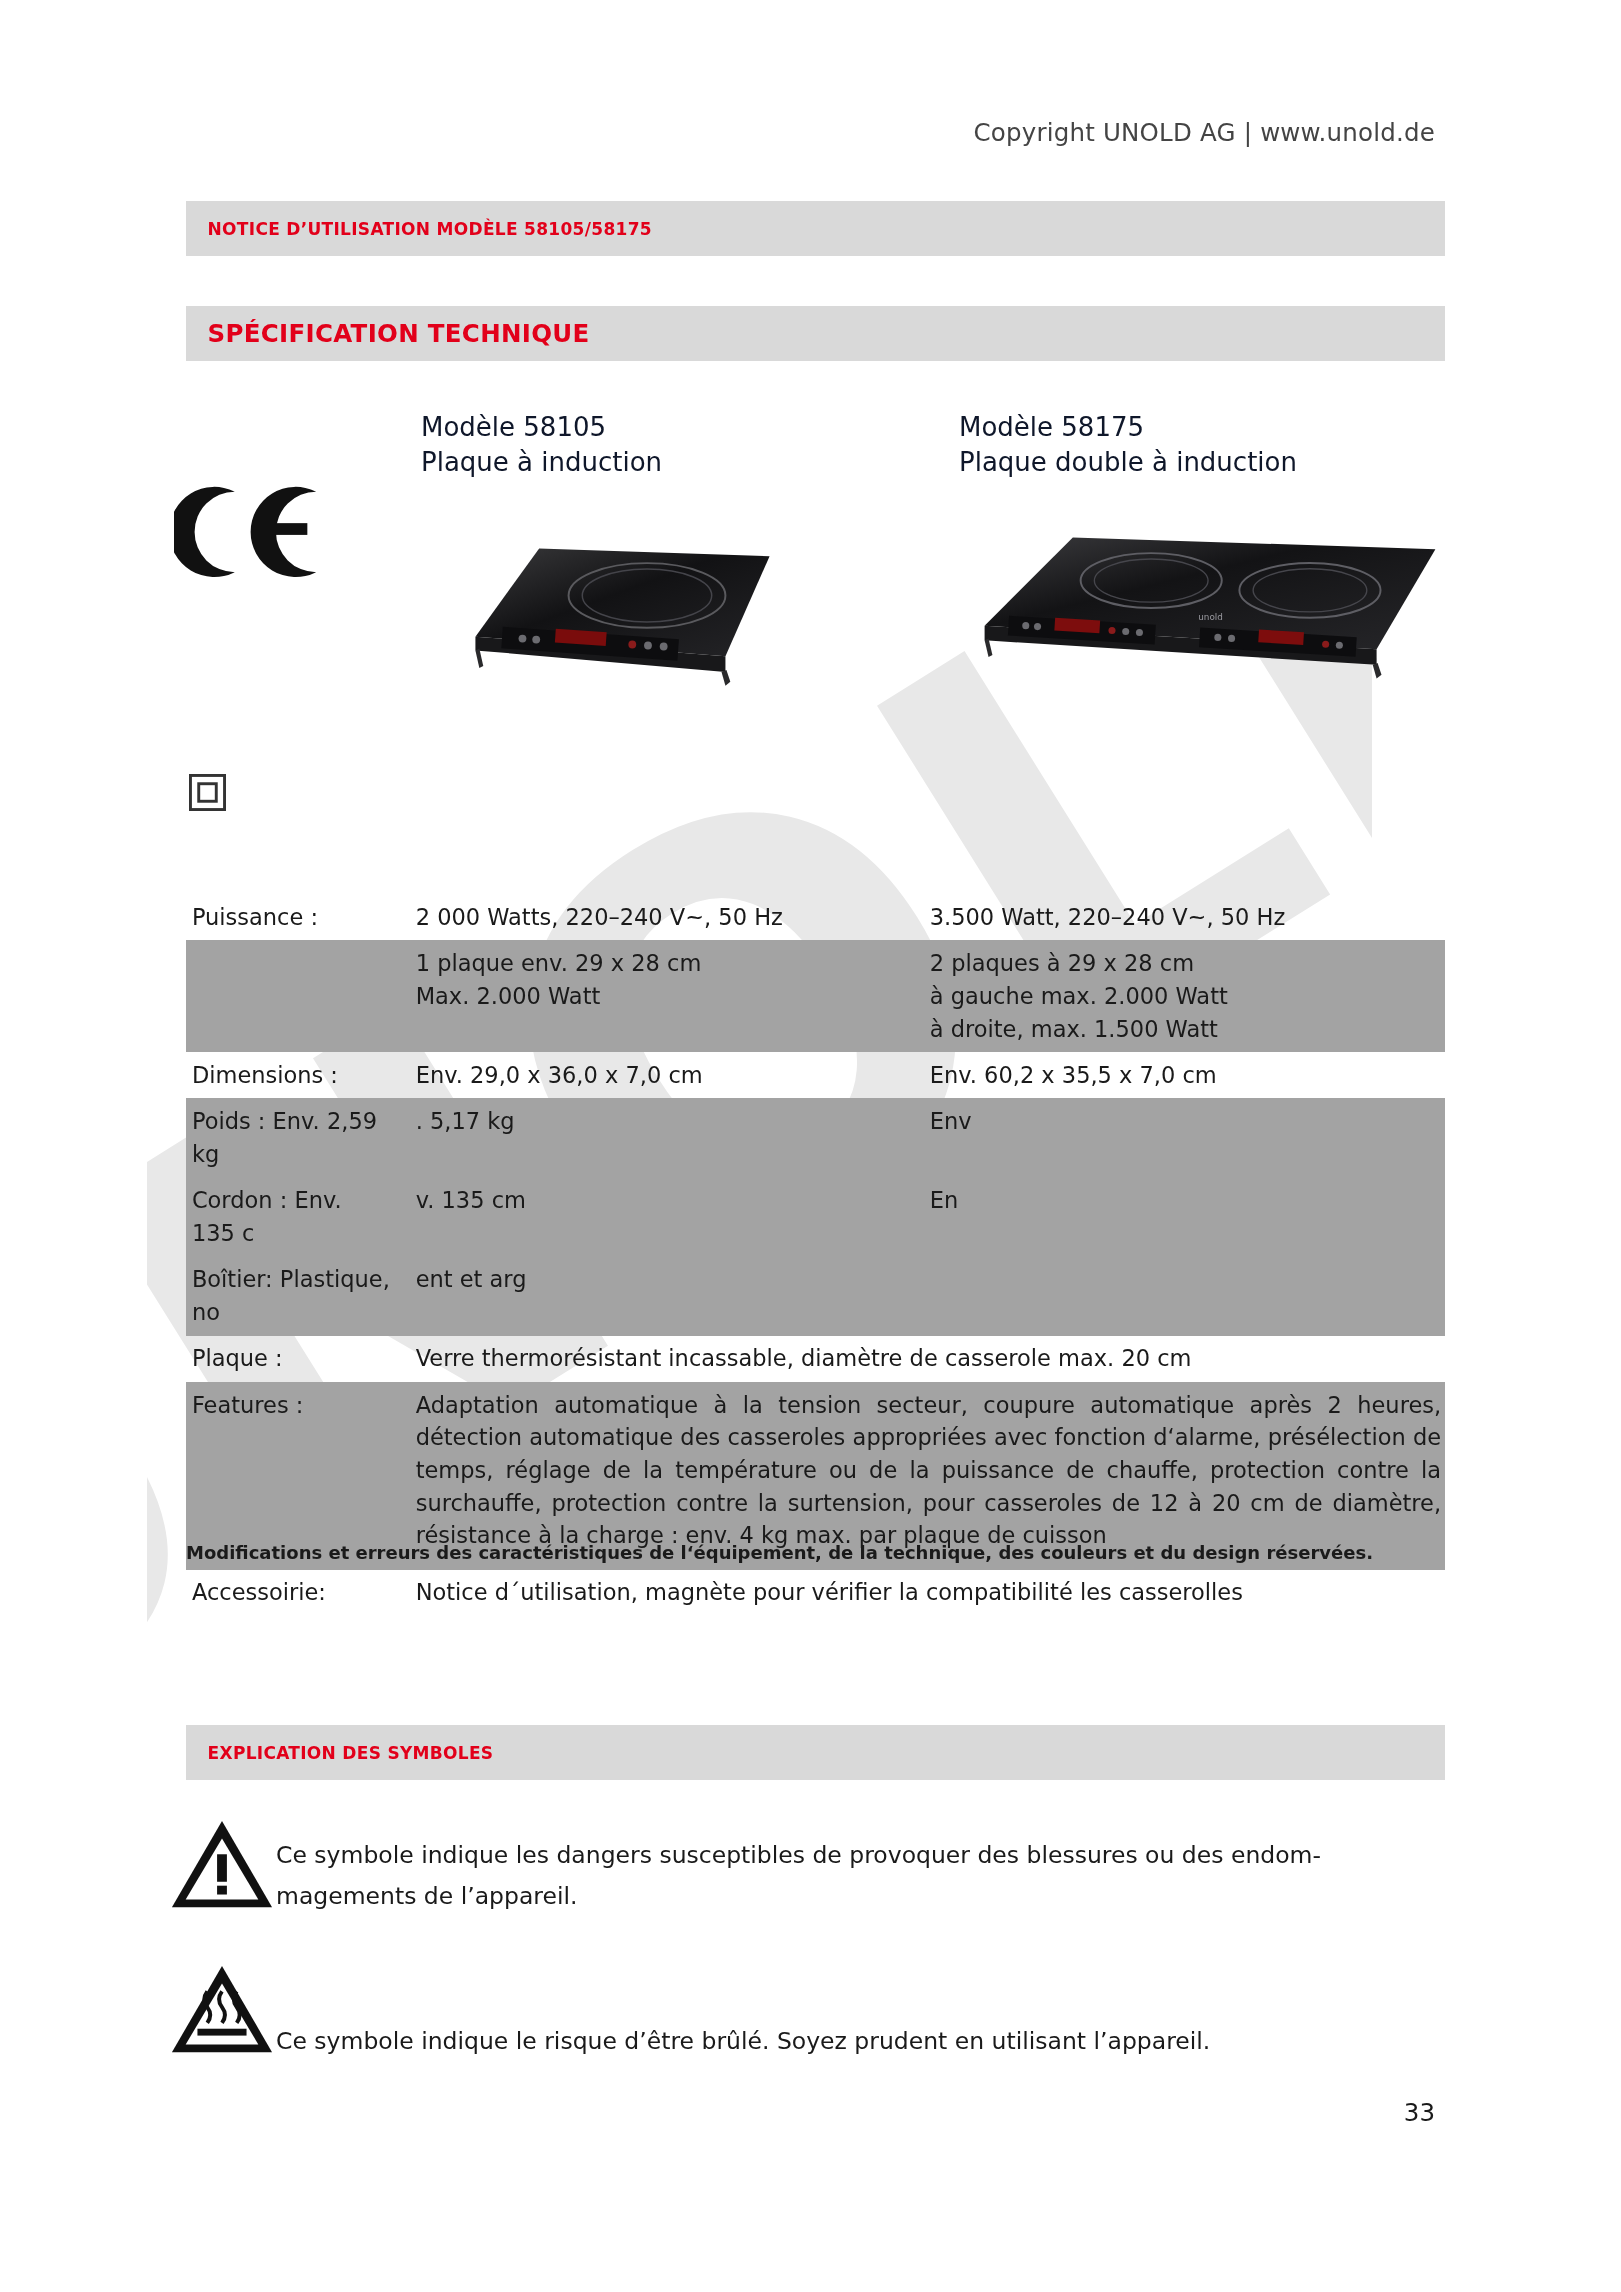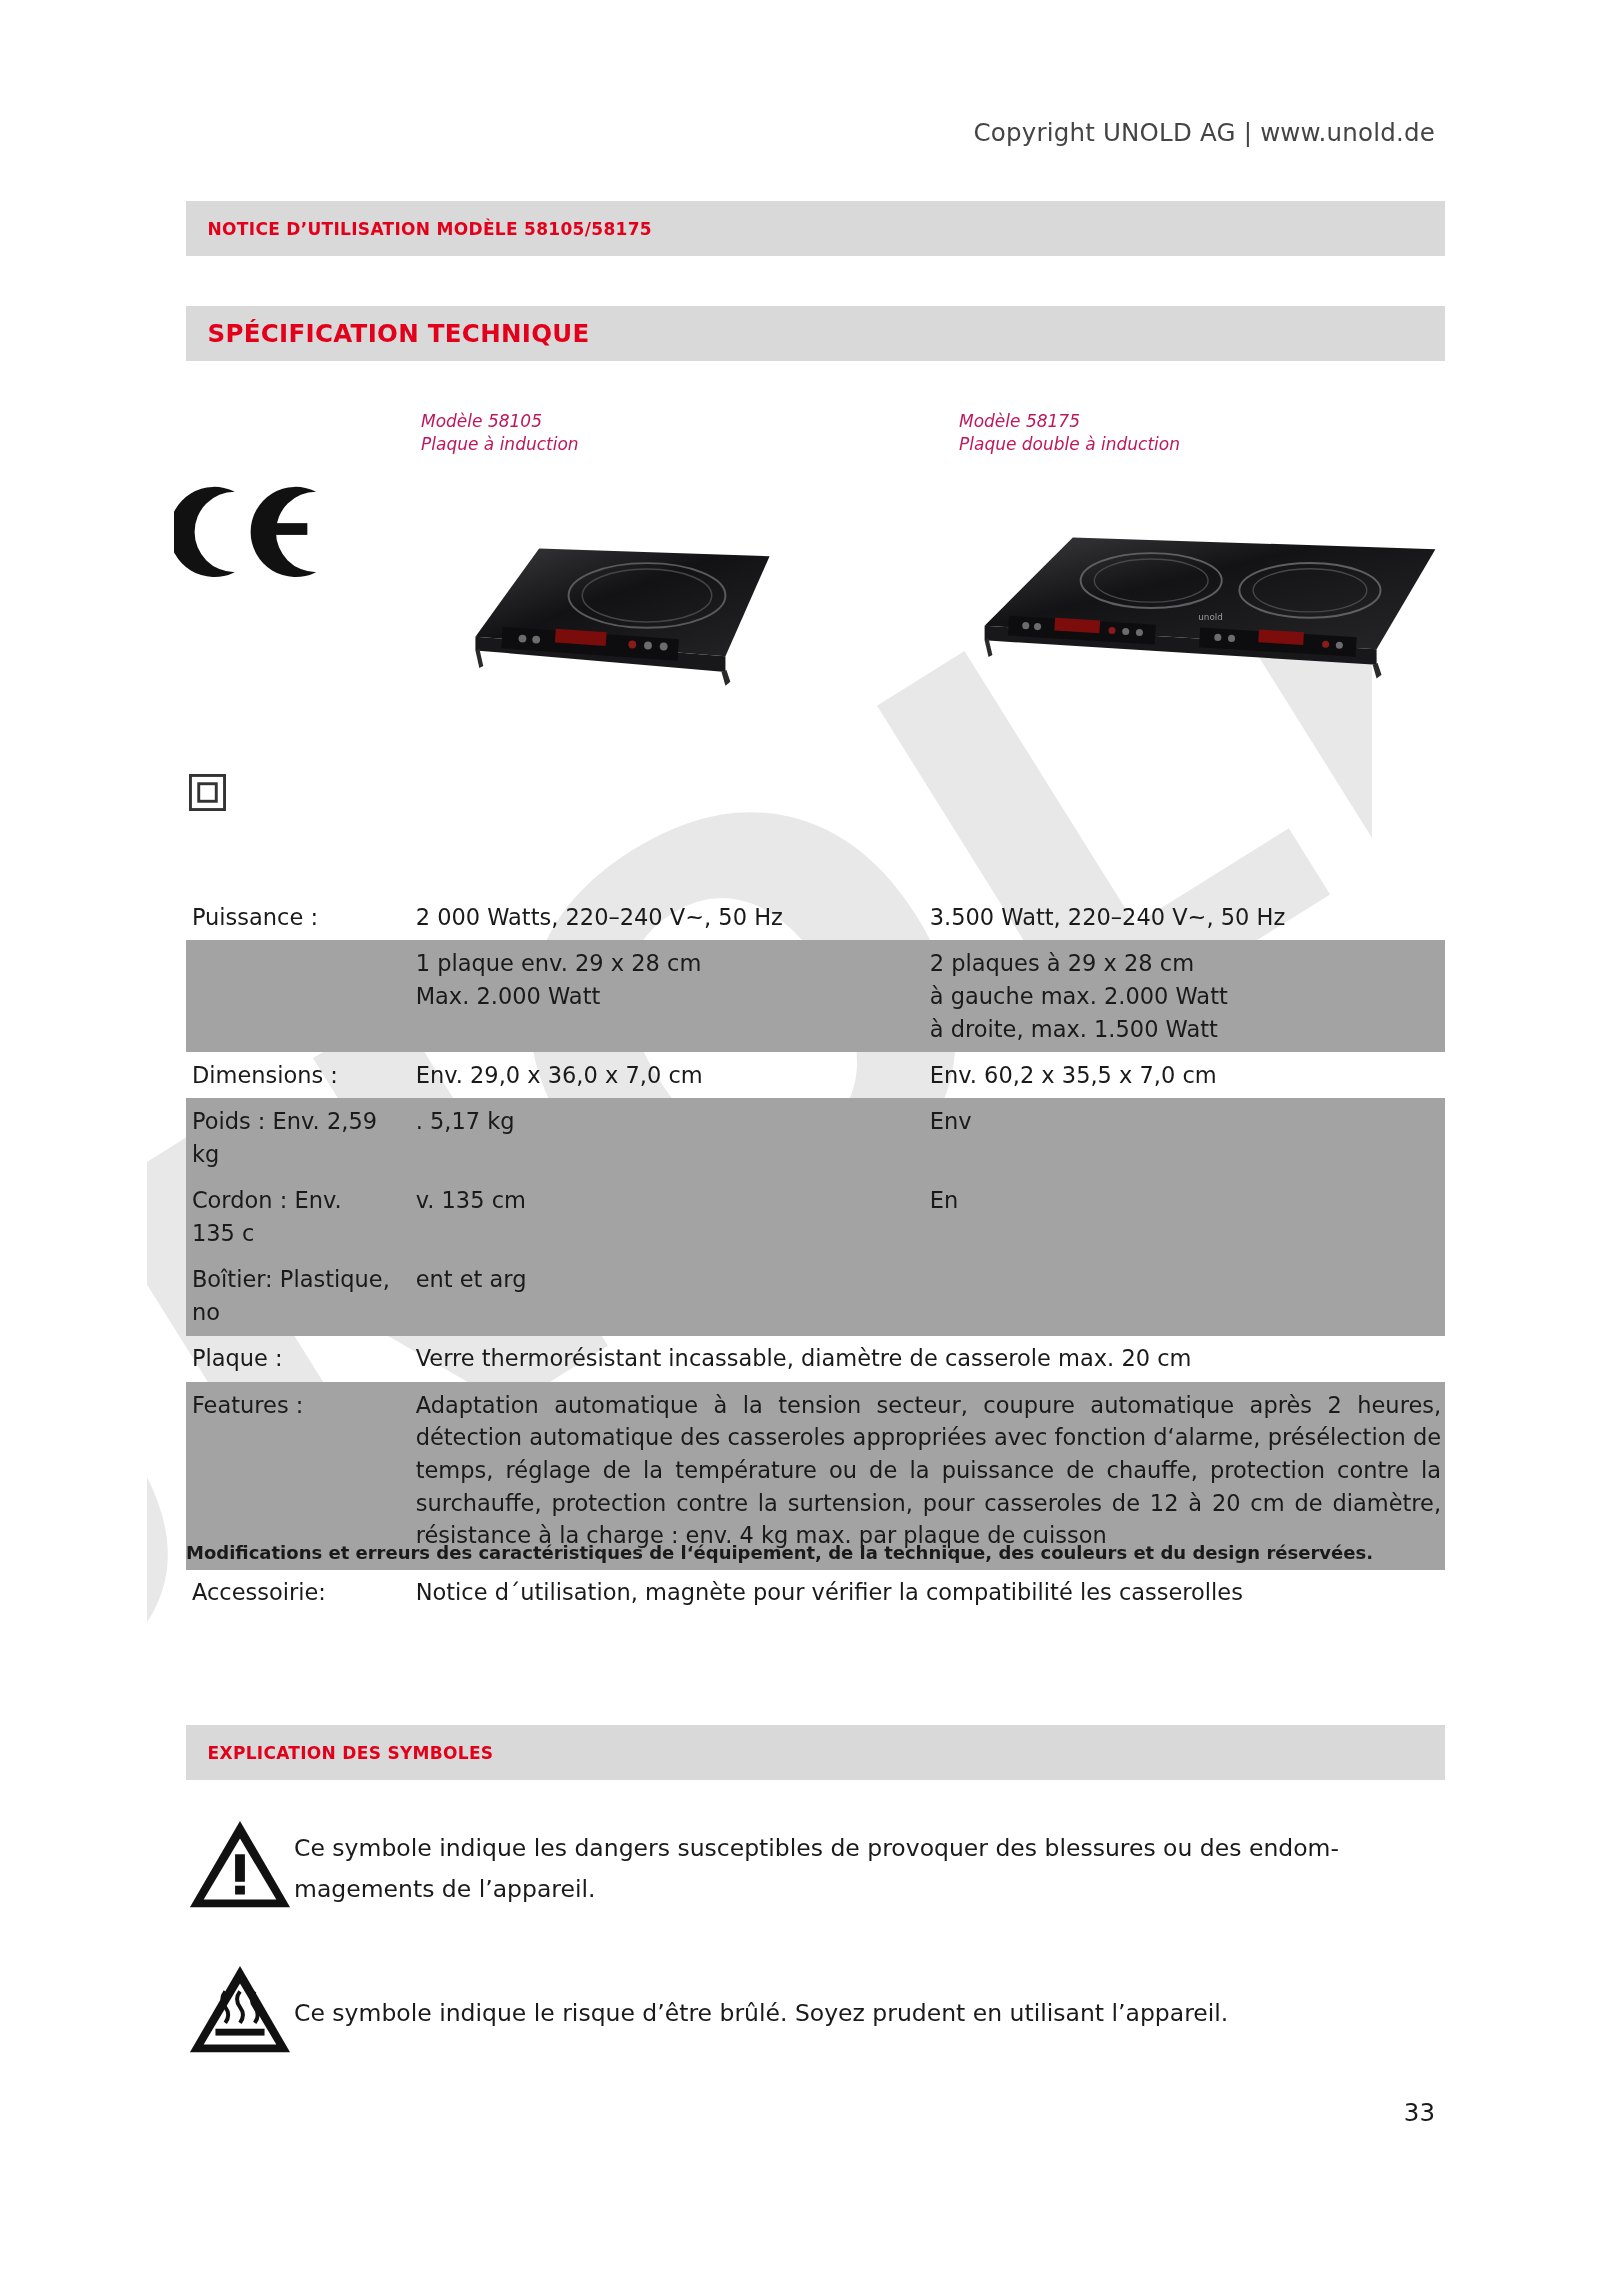--- a/index.html
+++ b/index.html
@@ -61,24 +61,23 @@
     color: #e2001a;
     font-weight: bold;
     font-size: 17px;
     letter-spacing: 0.3px;
   }
   .bar.sub span { font-size: 24.5px; }
 
   
   .model-col {
     position: absolute;
-    font-size: 17px;
+    font-size: 26px;
     line-height: 1.35;
-    color: #be185d;
-    font-style: italic;
+    color: #0f172a;
   }
   #model-a { left: 421px; top: 410px; }
   #model-b { left: 959px; top: 410px; }
 
   
   .ce-mark {
     position: absolute;
     left: 174px;
     top: 480px;
     width: 152px;
@@ -126,24 +125,24 @@
     top: 1541px;
     width: 1259px;
     font-size: 18px;
     font-weight: bold;
     line-height: 1.3;
   }
 
   
   .symbol-row {
     position: absolute;
-    left: 186px;
+    left: 168px;
     width: 1259px;
     display: flex;
-    align-items: center;
+    align-items: flex-end;
   }
   .symbol-icon { width: 108px; flex: 0 0 108px; }
   .symbol-text {
     font-size: 23.5px;
     line-height: 1.75;
     padding-top: 5.9px;
   }
 
   .page-number {
     position: absolute;

